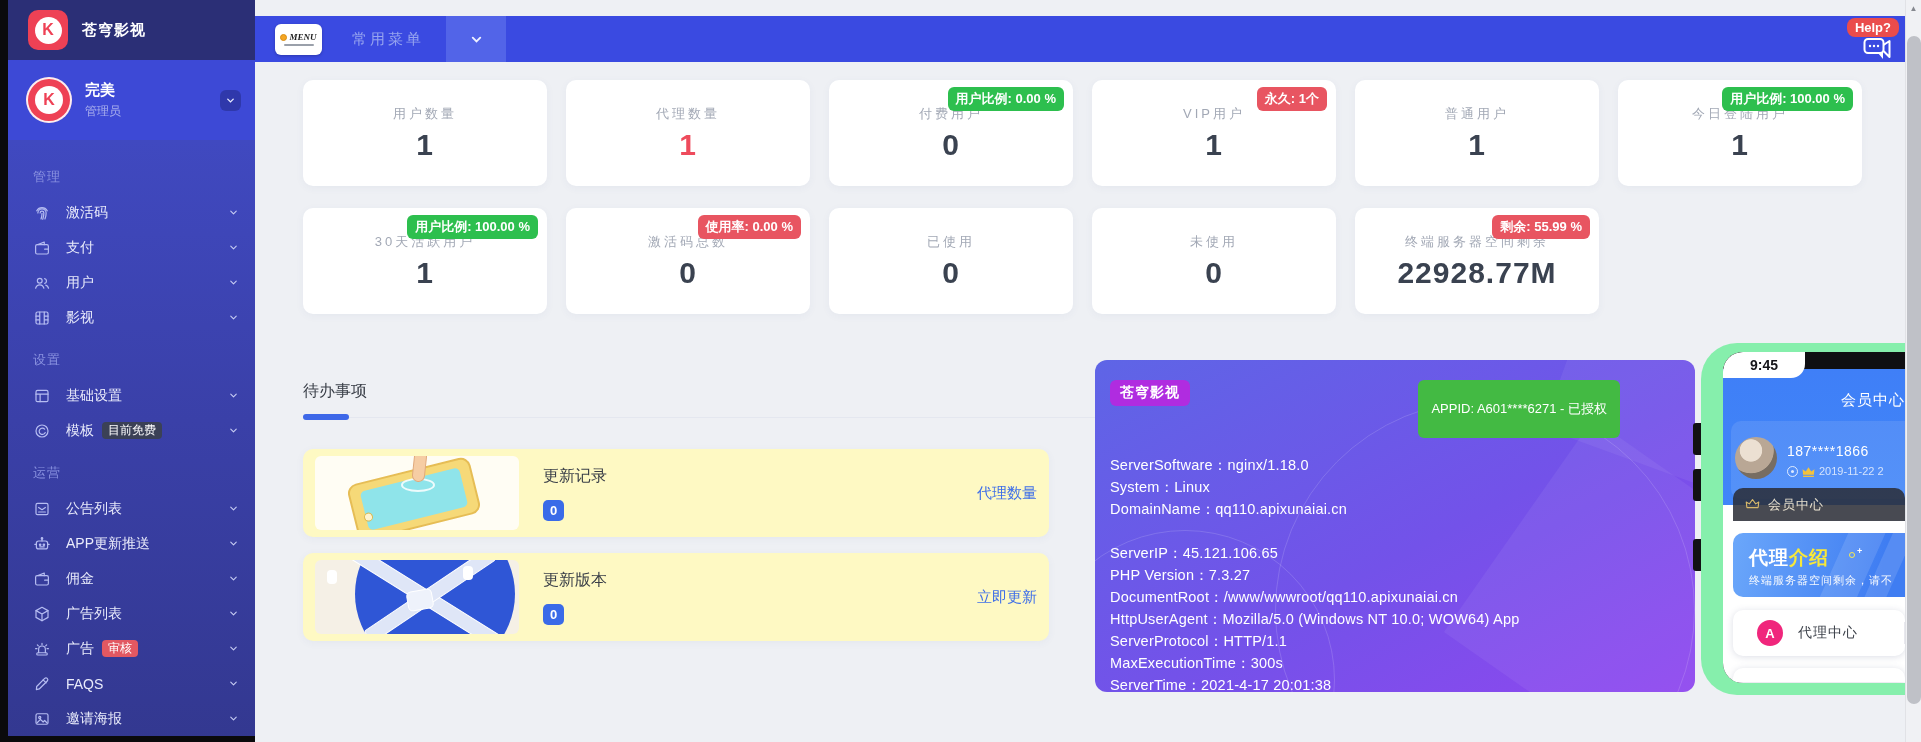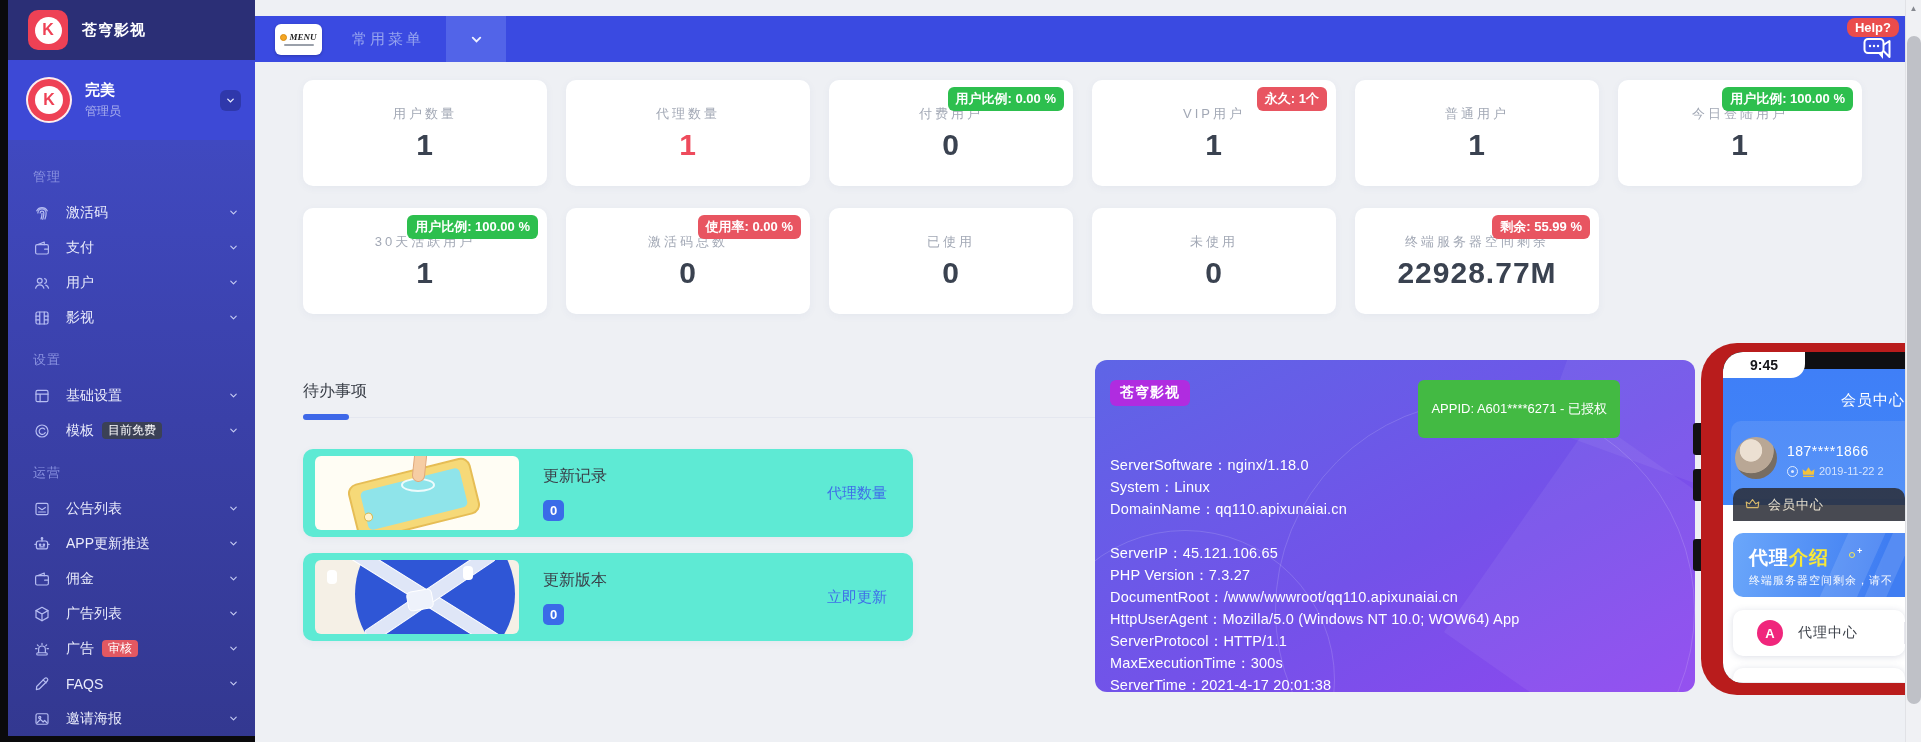--- a/index.html
+++ b/index.html
@@ -69,22 +69,22 @@
   .stat-badge.green{background:#2dbf4e;}
   .stat-badge.red{background:#e85561;}
   .stat-label{color:#a2a8b5;font-size:13px;letter-spacing:3px;margin-bottom:5px;white-space:nowrap;}
   .stat-value{color:#3a4250;font-size:30px;font-weight:800;letter-spacing:1px;}
   .stat-value.red{color:#ee4b5c;}
 
   
   .todo-title{position:absolute;left:303px;top:381px;font-size:16px;color:#3a3f48;}
   .todo-rule{position:absolute;left:303px;top:417px;width:1387px;border-top:1px solid #e4e7ef;}
   .todo-rule-accent{position:absolute;left:303px;top:414px;width:46px;height:6px;background:#3e68e8;border-radius:3px;}
-  .todo-card{position:absolute;left:303px;width:610px;height:88px;background:#5eead4;border-radius:10px;
-             display:flex;align-items:center;padding:0 26px 0 12px;box-shadow:0 2px 8px rgba(50,70,130,.05);}
+  .todo-card{position:absolute;left:303px;width:746px;height:88px;background:#fef9c3;border-radius:10px;
+             display:flex;align-items:center;padding:0 12px 0 12px;box-shadow:0 2px 8px rgba(50,70,130,.05);}
   .todo-card.c1{top:449px;}
   .todo-card.c2{top:553px;}
   .todo-illust{width:204px;height:74px;border-radius:6px;margin-right:24px;position:relative;overflow:hidden;flex:none;}
   .illust-phone{background:#fffdf4;}
   .illust-phone .ph{position:absolute;left:36px;top:14px;width:126px;height:58px;background:#f6d978;
                     border:2px solid #e6bd55;border-radius:10px;transform:rotate(-14deg);}
   .illust-phone .ph .scr{position:absolute;inset:7px 10px;background:#8fe4ea;border-radius:5px;}
   .illust-phone .ph .dot{position:absolute;left:8px;bottom:16px;width:9px;height:9px;border-radius:50%;
                          background:#fdf3cf;border:1px solid #dab74e;}
   .illust-phone .ripple{position:absolute;left:86px;top:22px;width:34px;height:14px;border-radius:50%;
@@ -117,21 +117,21 @@
   .sp-p1{width:260px;height:260px;left:400px;top:110px;transform:rotate(35deg);}
   .sp-p2{width:160px;height:160px;left:470px;top:-60px;transform:rotate(20deg);}
   .sp-head{position:relative;display:flex;justify-content:space-between;align-items:flex-start;
            padding:20px 75px 0 15px;}
   .sp-brand{background:#b02ce0;border-radius:6px;padding:4px 10px;font-size:14px;font-weight:bold;letter-spacing:1px;}
   .sp-appid{background:#43ba43;border-radius:6px;padding:20px 13px;font-size:13px;}
   .sp-lines{position:relative;padding:16px 15px 0;font-size:14.5px;line-height:22px;letter-spacing:.2px;}
   .sp-gap{height:22px;}
 
   
-  .phone{position:absolute;left:1701px;top:343px;width:204px;height:352px;background:#b91c1c;
+  .phone{position:absolute;left:1701px;top:343px;width:204px;height:352px;background:#86efac;
          border-radius:36px 0 0 36px;z-index:3;}
   .phone-btn{position:absolute;left:-8px;width:8px;height:32px;background:#121114;border-radius:3px 0 0 3px;}
   .pb1{top:80px;}.pb2{top:126px;}.pb3{top:196px;}
   .phone-screen{position:absolute;left:22px;top:9px;right:0;bottom:12px;background:#0f0f12;
                 border-radius:20px 0 0 20px;overflow:hidden;}
   .p-top{height:17px;background:#0f0f12;}
   .time-tab{position:absolute;top:0;left:0;width:82px;height:26px;background:#fff;border-radius:18px 0 14px 0;
             z-index:3;display:flex;align-items:center;justify-content:center;
             font-size:14px;font-weight:bold;color:#15151a;}
   .p-content{position:absolute;left:0;top:17px;right:0;bottom:0;background:#fff;}

